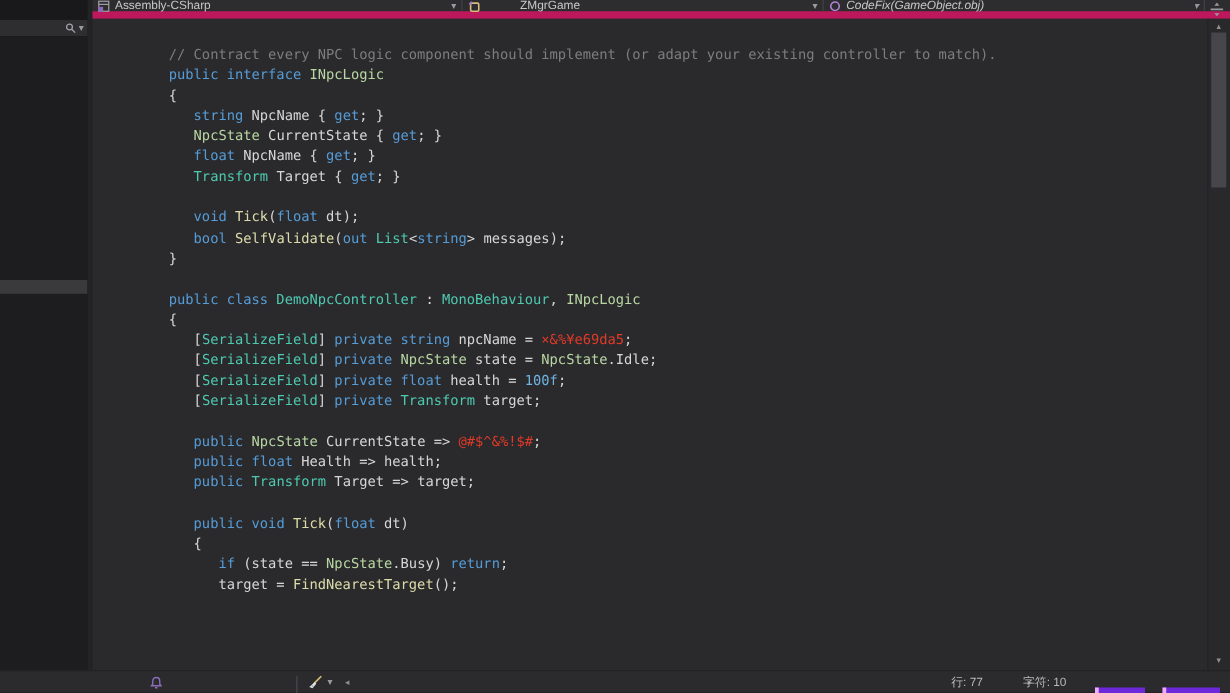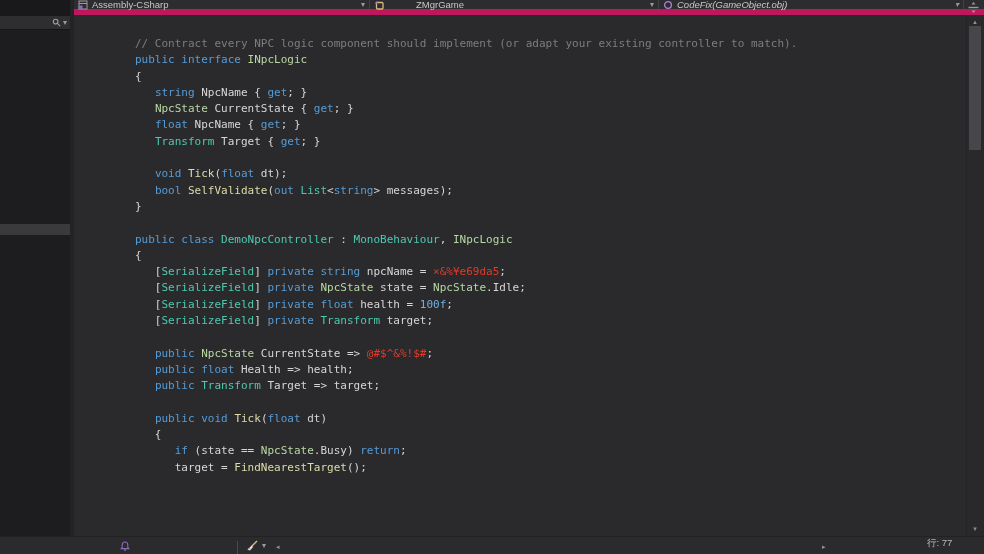--- a/index.html
+++ b/index.html
@@ -45,21 +45,21 @@
   
   #bottombar { left:0; top:536px; width:984px; height:18px; background:#2b2b2e;
                border-top:1px solid #222225; color:#b9b9bc; font-size:9.5px; }
   #bottombar .abs { display:flex; align-items:center; height:18px; }
   #zoom-control { left:74px; gap:5px; padding-left:4px;margin-top:47px; }
   #bell-wrap { left:120px; }
   #bb-sep1 { left:237px; height:10px; top:4px; width:1px; background:#4a4a4e; }
   #cleanup-wrap { left:246px; gap:4px; }
   #hleft { left:276px; }
   #hright { left:822px; }
-  #status-right { right:18px; left:auto; gap:14px;flex-direction:column; }
+  #status-right { right:8px; left:auto; gap:14px; }
   .status-item { padding:0 9px; height:18px; display:flex; align-items:center; white-space:nowrap; }
   .status-btn { border-left:3px solid #f0abfc; background:#6d28d9;margin-top:26px; }
 </style>
 </head>
 <body>
 
 <div id="sidebar" class="abs">
   <div id="sidebar-header" class="abs"></div>
   <div id="sidebar-search" class="abs">
     <input value="" style="">

